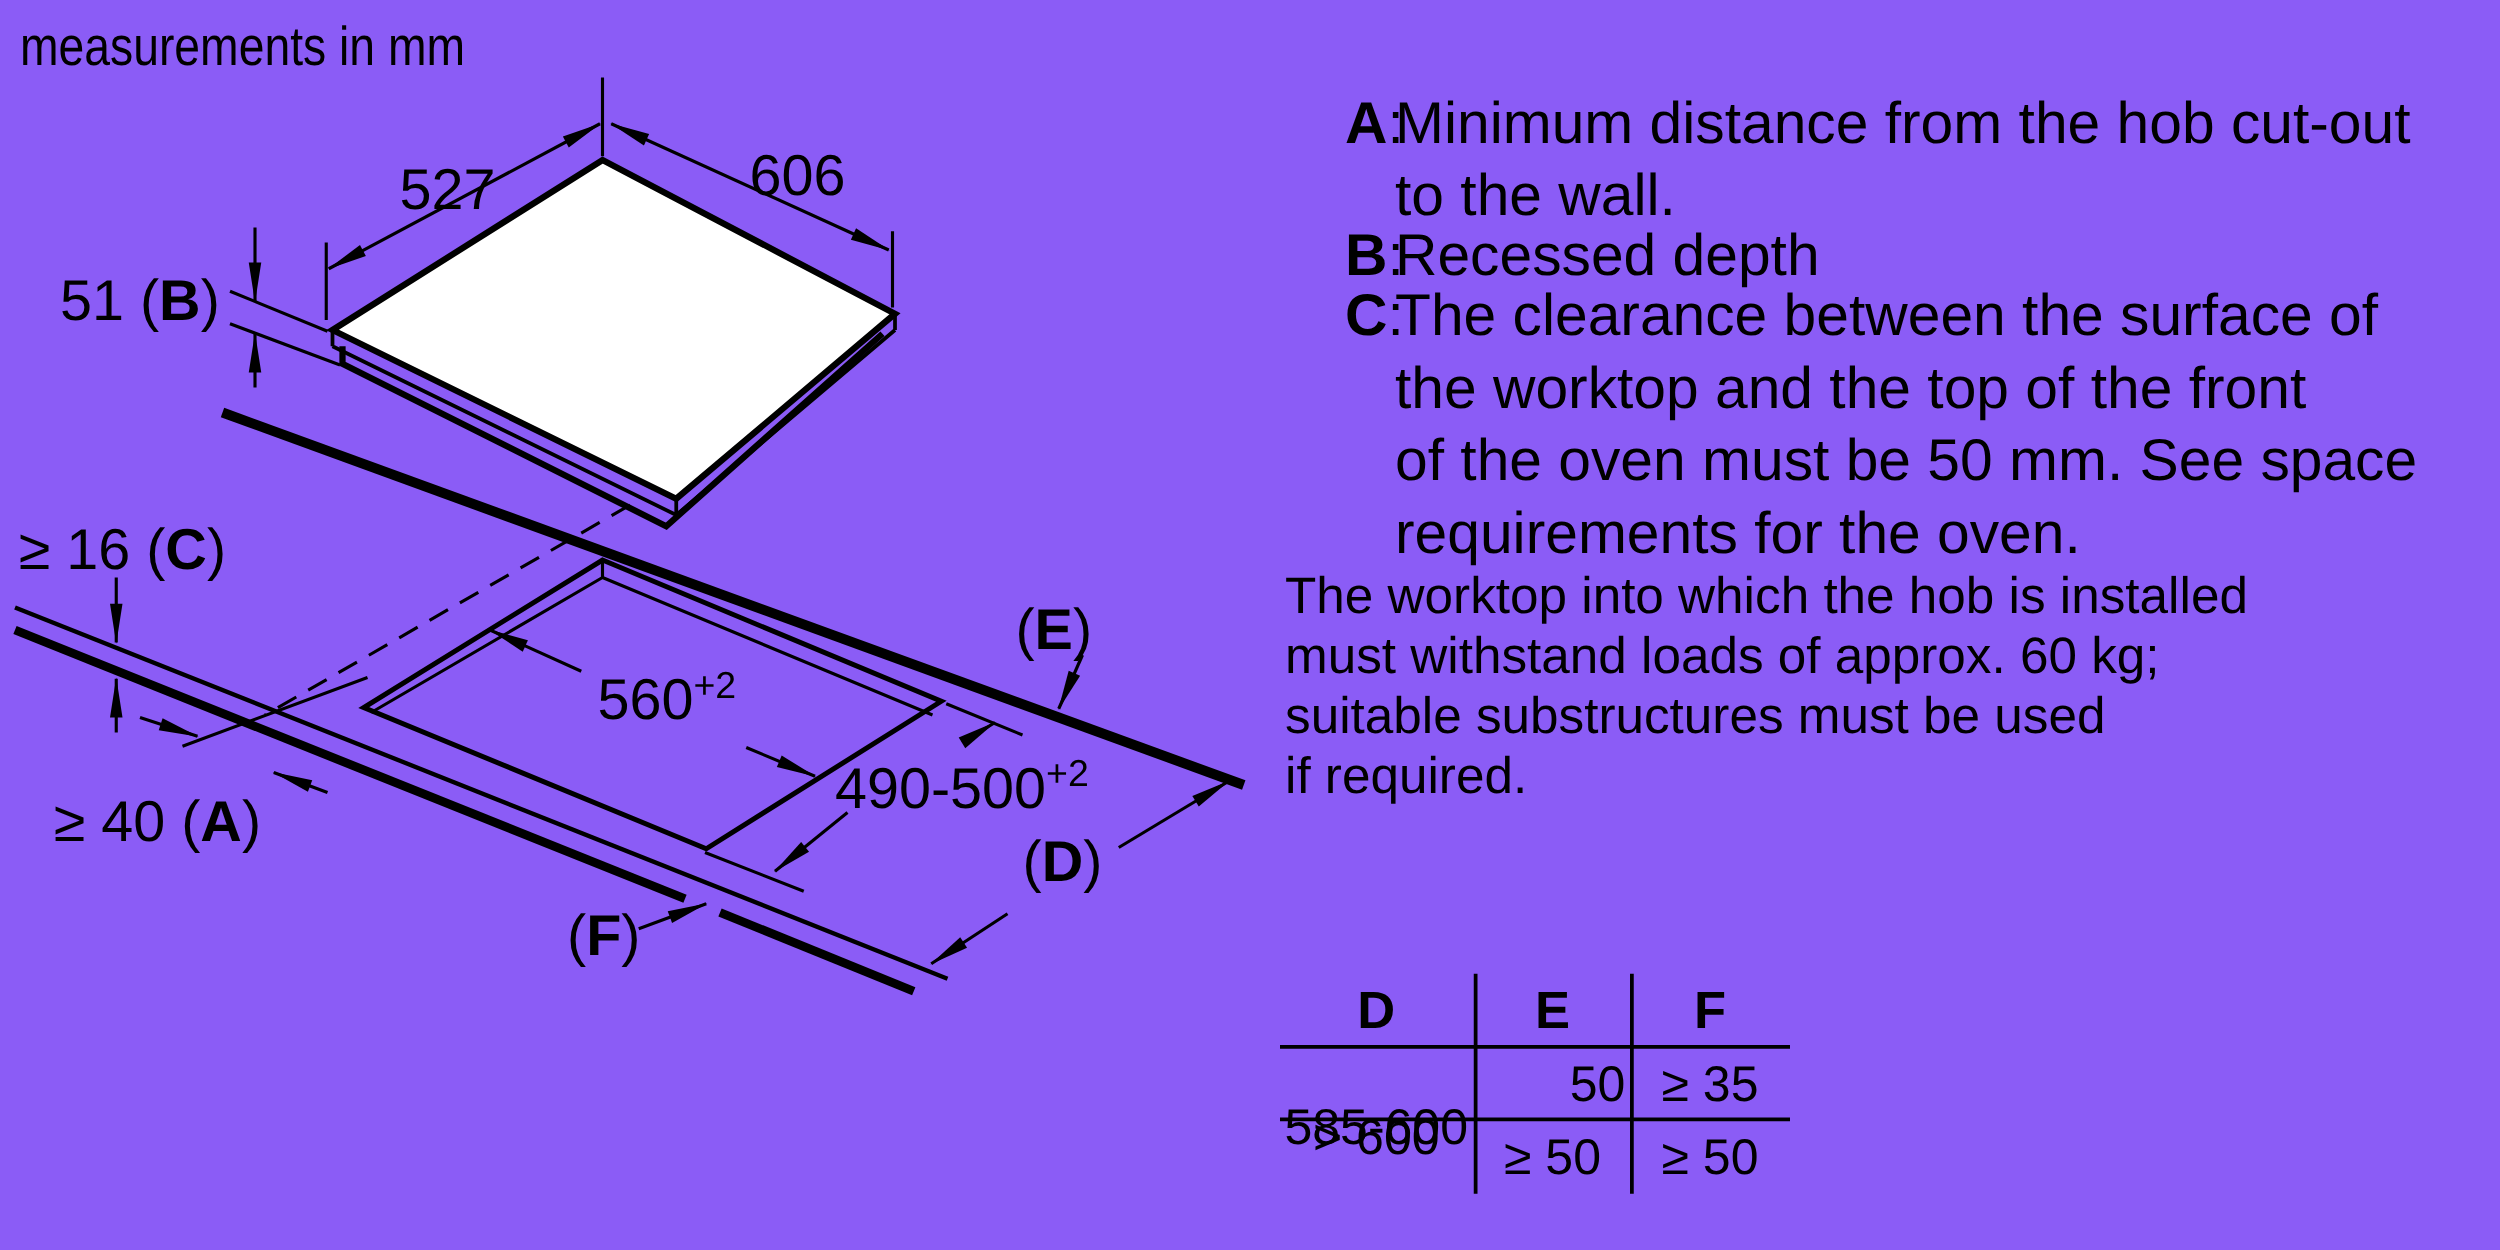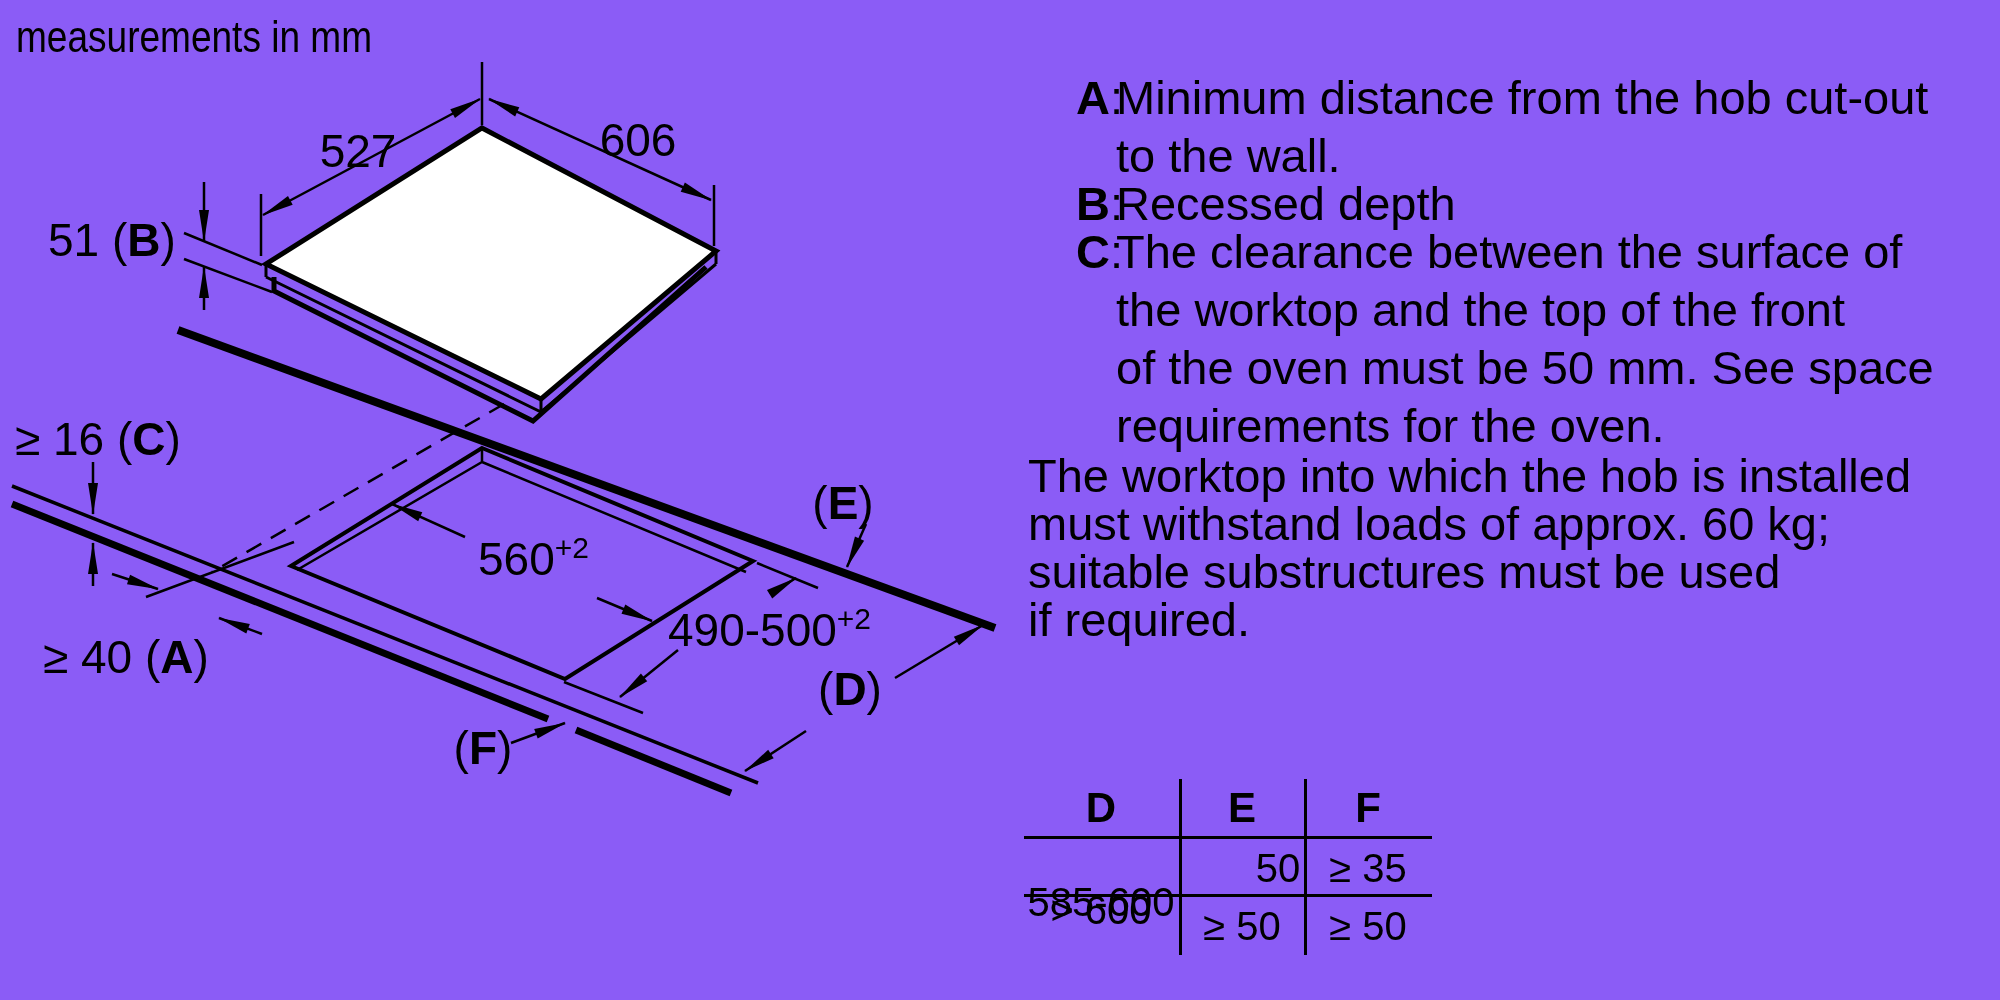--- a/index.html
+++ b/index.html
@@ -8,21 +8,21 @@
   svg text{font-family:"Liberation Sans", sans-serif;fill:#000;}
   .dimtxt{font-size:46px;}
   .suptxt{font-size:30px;}
   .titletxt{font-size:44px;}
   
   .legend{position:absolute;left:1076px;top:74px;width:950px;font-size:47px;line-height:48px;}
   .lg-row{white-space:nowrap;}
   .lg-lbl{display:inline-block;width:40px;}
   .lg-lbl b{font-weight:bold;}
   .cont{padding-left:40px;margin-top:10px;}
-  .para{position:absolute;left:1028px;top:452px;width:950px;font-size:47px;line-height:48px;}
+  .para{position:absolute;left:1028px;top:452px;width:950px;font-size:41px;line-height:48px;}
   
   .tbl{position:absolute;left:1023px;top:776px;width:412px;height:184px;}
   .tcell{position:absolute;text-align:center;font-size:40px;}
   .thead{font-weight:bold;font-size:42px;}
   .hline{position:absolute;background:#000;height:3px;width:408px;left:1px;}
   .vline{position:absolute;background:#000;width:3px;top:3px;height:176px;}
   .cD{left:0;width:156px;} .cE{left:157px;width:124px;} .cF{left:282px;width:126px;}
 </style>
 </head>
 <body>

